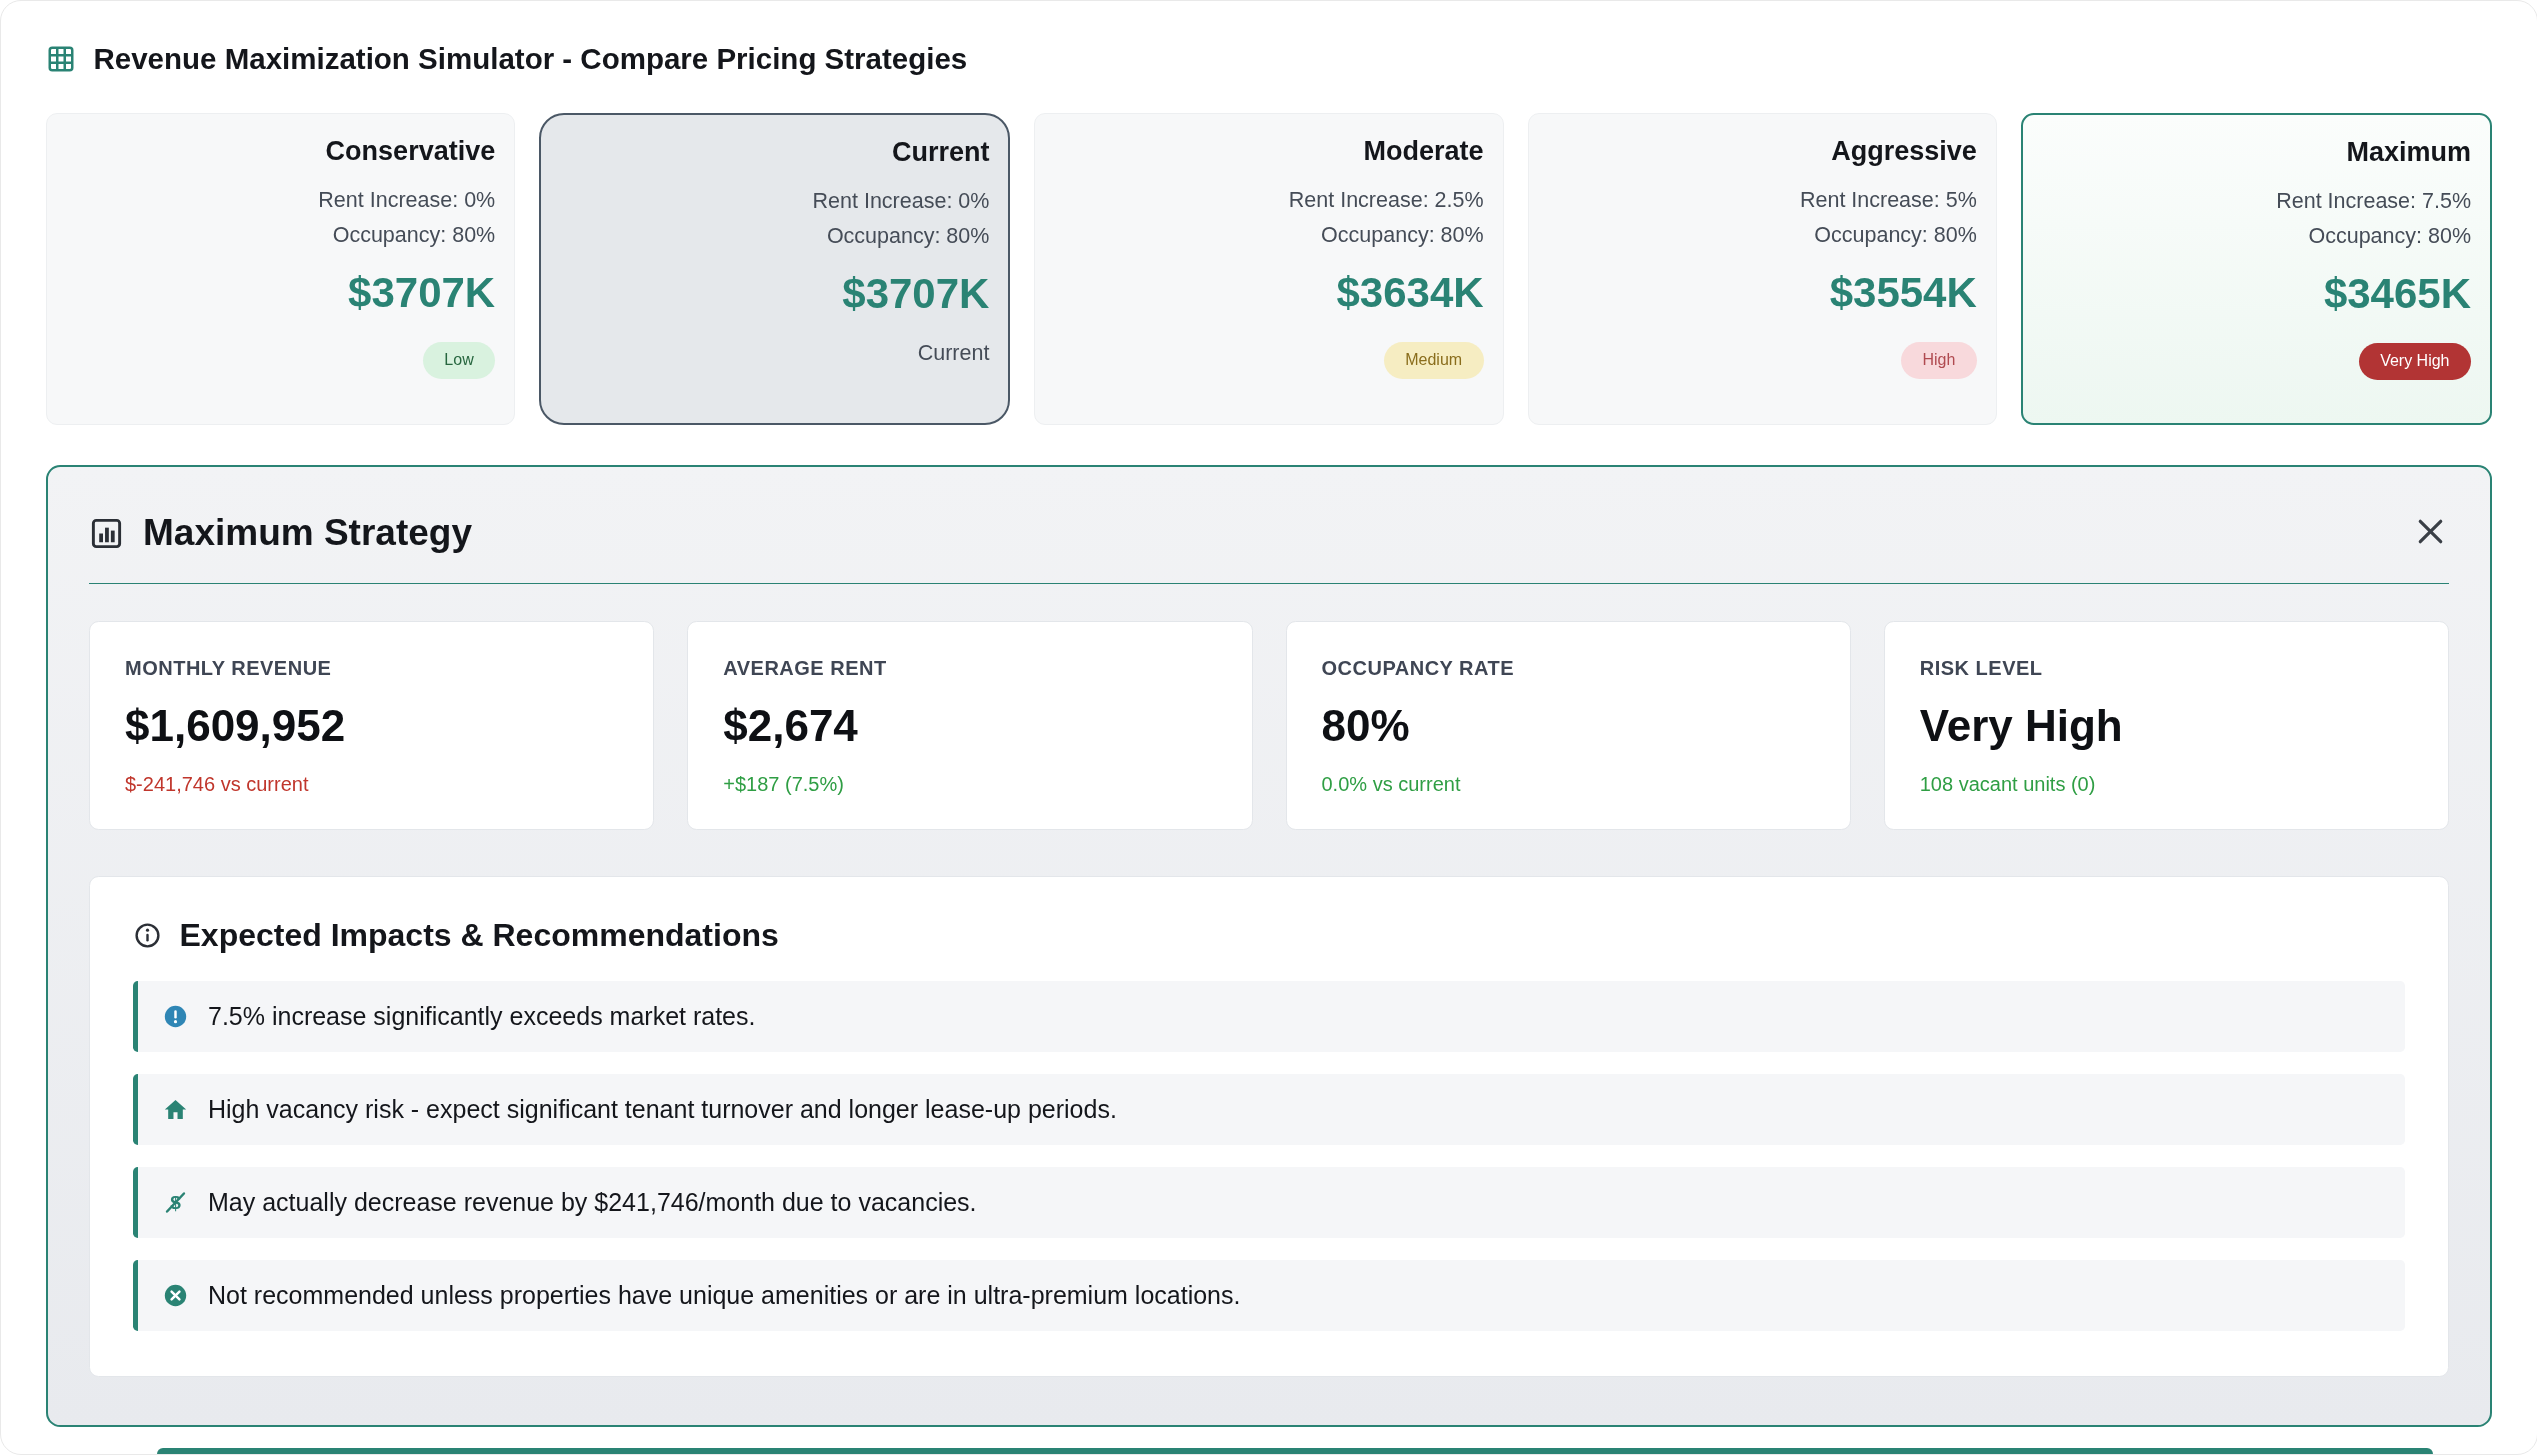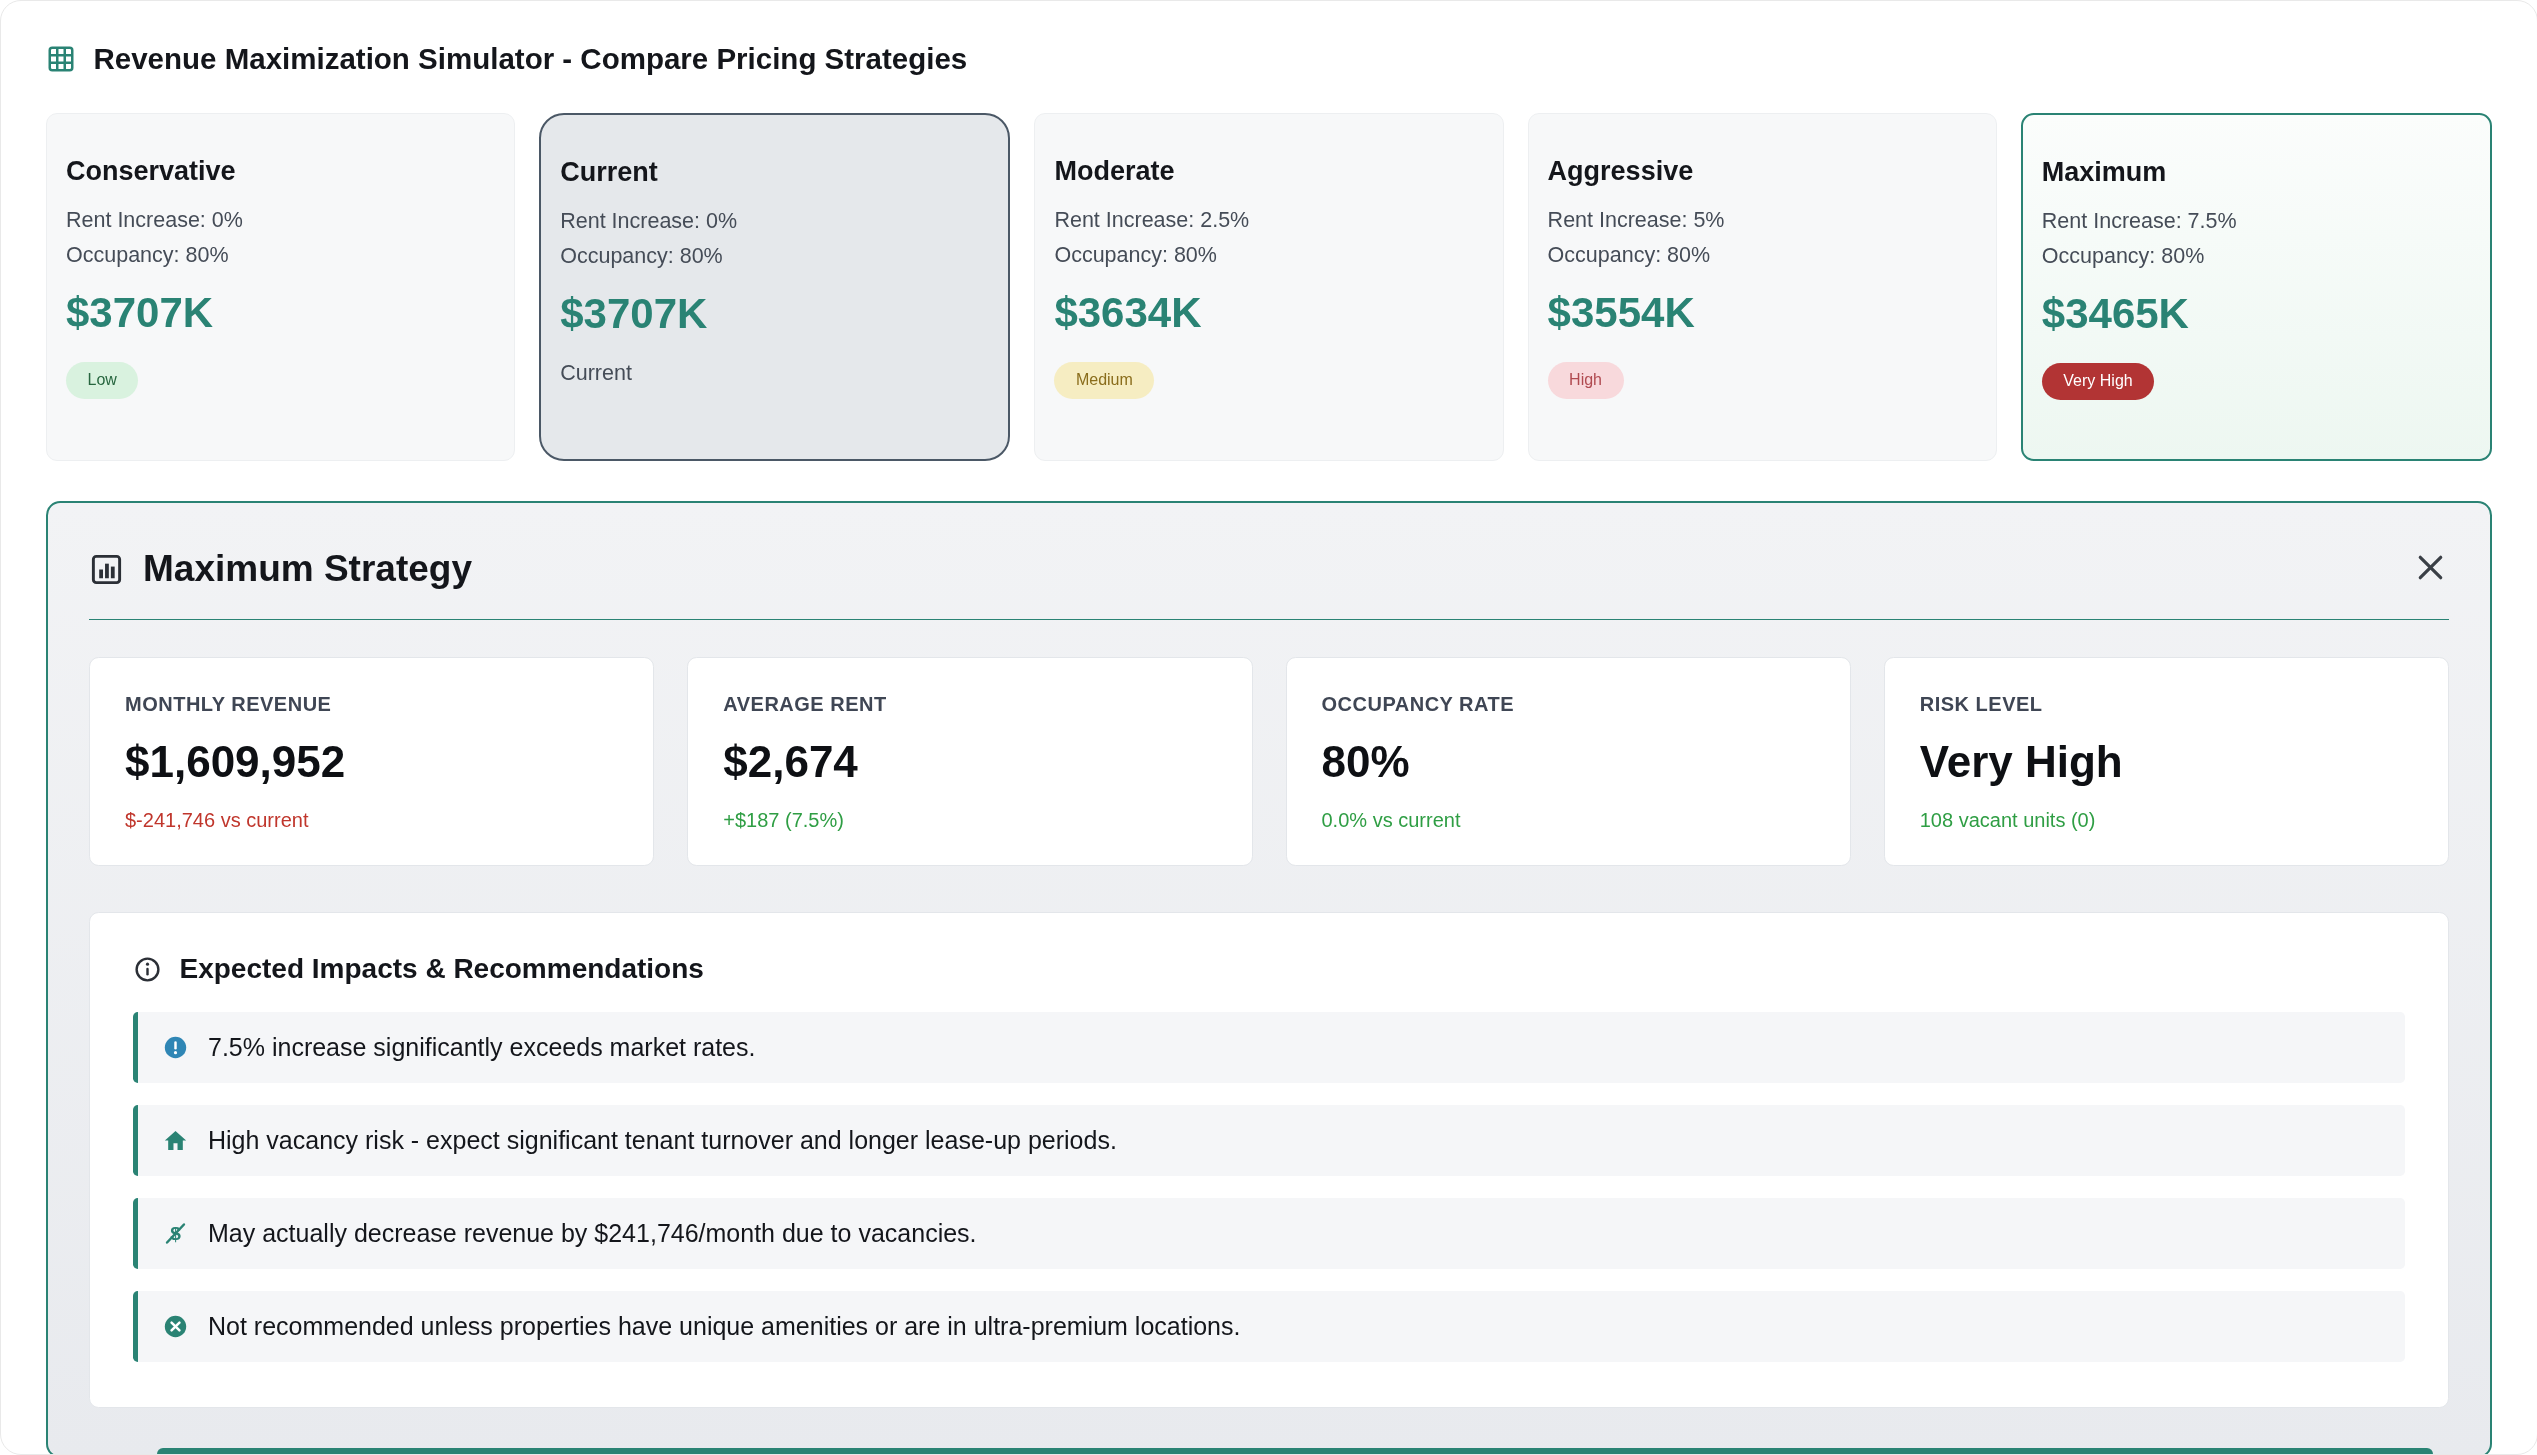--- a/index.html
+++ b/index.html
@@ -22,26 +22,26 @@
 
   
   .header { display: flex; align-items: center; gap: 17.5px; margin-bottom: 37px; }
   .header .title { font-size: 29.5px; font-weight: 700; color: #14161b; }
   .hicon { width: 30px; height: 30px; display: inline-block; }
 
   
   .cards-row { display: flex; gap: 24px; }
   .strategy-card {
     flex: 1;
-    height: 348px;
+    height: 312px;
     background: #f7f8f9;
     border: 1.6px solid #edeff1;
     border-radius: 11px;
-    padding: 42px 19px 32px;
-    text-align: left;
+    padding: 22px 19px 32px;
+    text-align: right;
     cursor: pointer;
   }
   .strategy-card.current {
     background: #e5e8eb;
     border: 2.4px solid #4b5866;
     border-radius: 25px;
   }
   .strategy-card.highlight {
     background: linear-gradient(180deg, #fbfdfc 0%, #edf7f1 100%);
     border: 2.4px solid #2a8374;
@@ -97,21 +97,21 @@
   .m-sub.green { color: #2f9e44; }
 
   
   .impacts-card {
     margin-top: 46px;
     background: #ffffff;
     border: 1.6px solid #e3e6ea;
     border-radius: 9.6px;
     padding: 40px 43px 45px;
   }
-  .impacts-title { display: flex; align-items: center; gap: 17.5px; font-size: 28px; font-weight: 700; color: #14161b; }
+  .impacts-title { display: flex; align-items: center; gap: 17.5px; font-size: 32px; font-weight: 700; color: #14161b; }
   .iicon { width: 29px; height: 29px; }
   .impact-list { margin-top: 27px; }
   .impact-item {
     display: flex; align-items: center; gap: 19px;
     background: #f5f6f8;
     border-left: 5.6px solid #2a8374;
     border-radius: 4.8px;
     padding: 21px 24px;
     font-size: 25px;
     color: #14161b;

